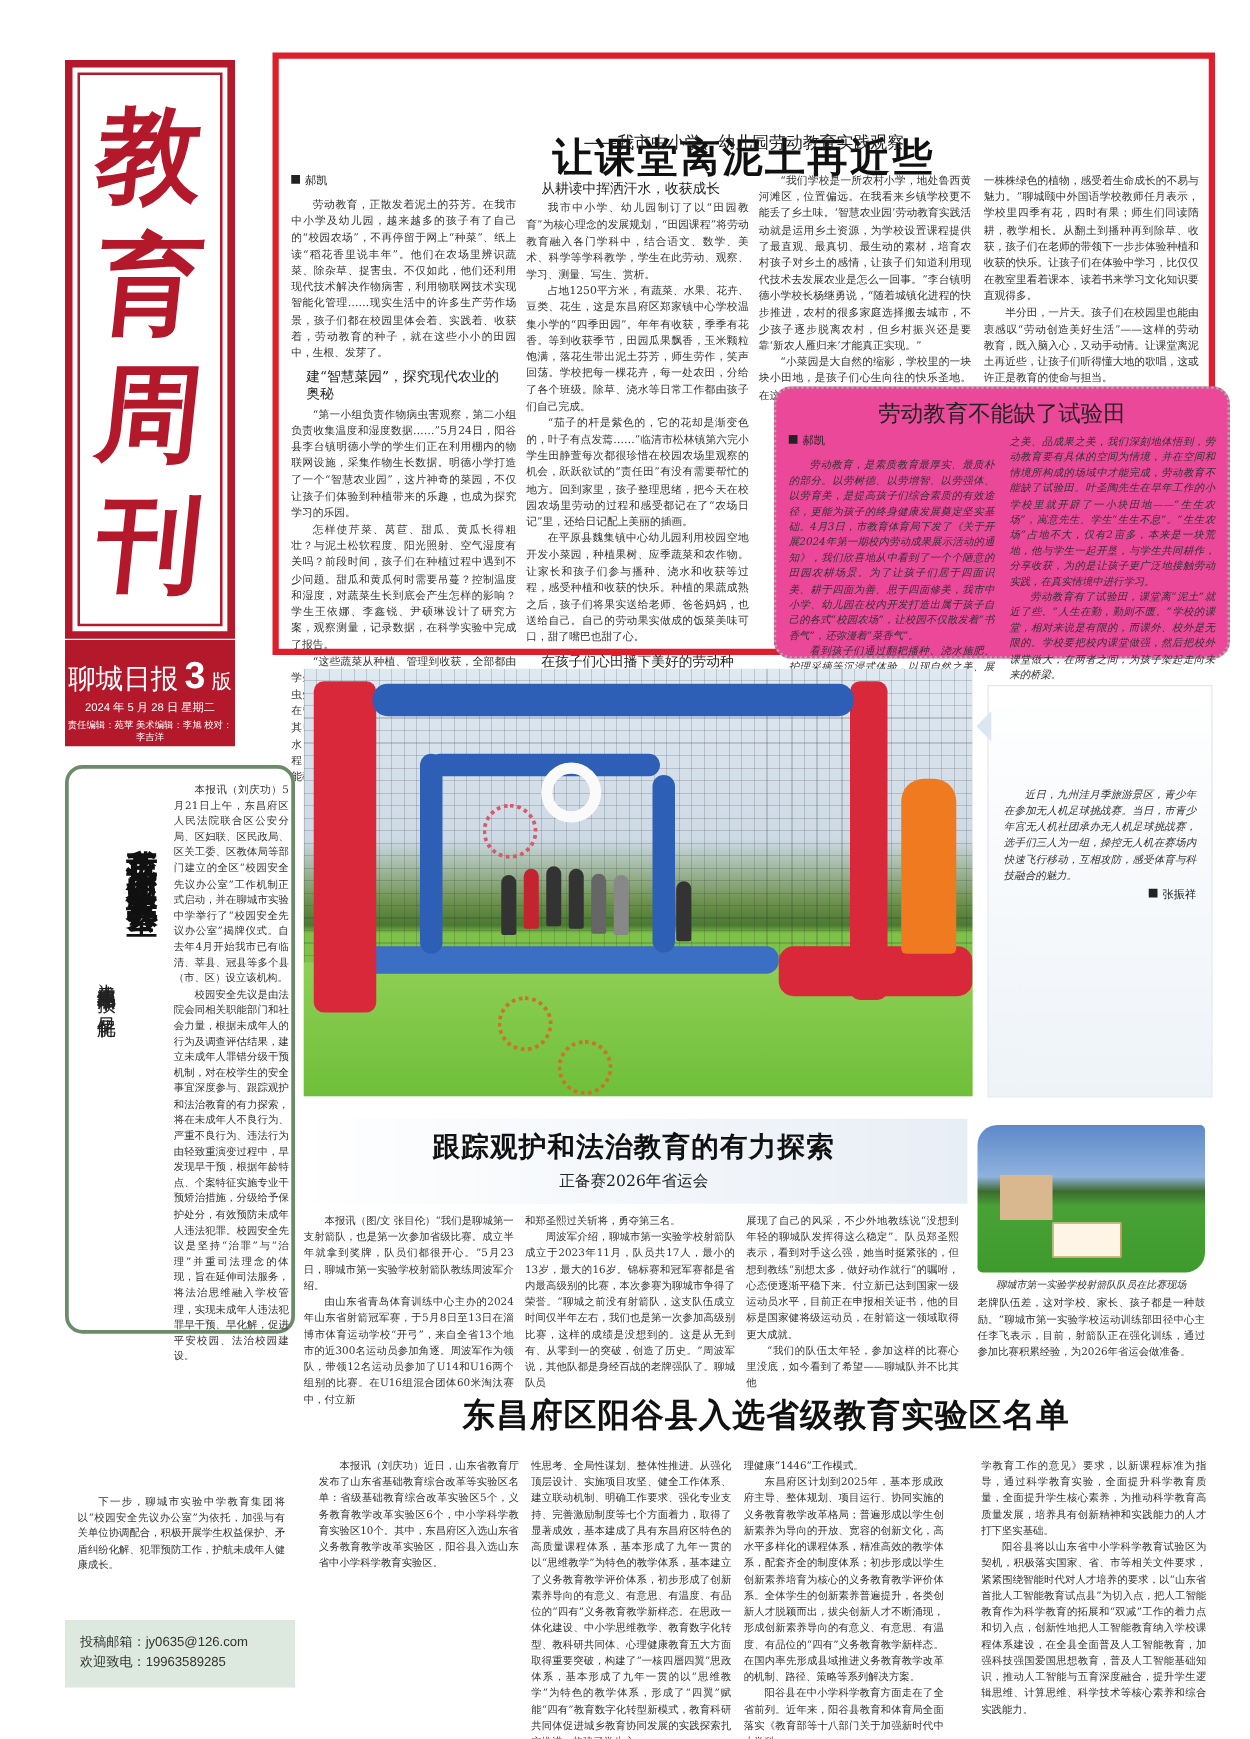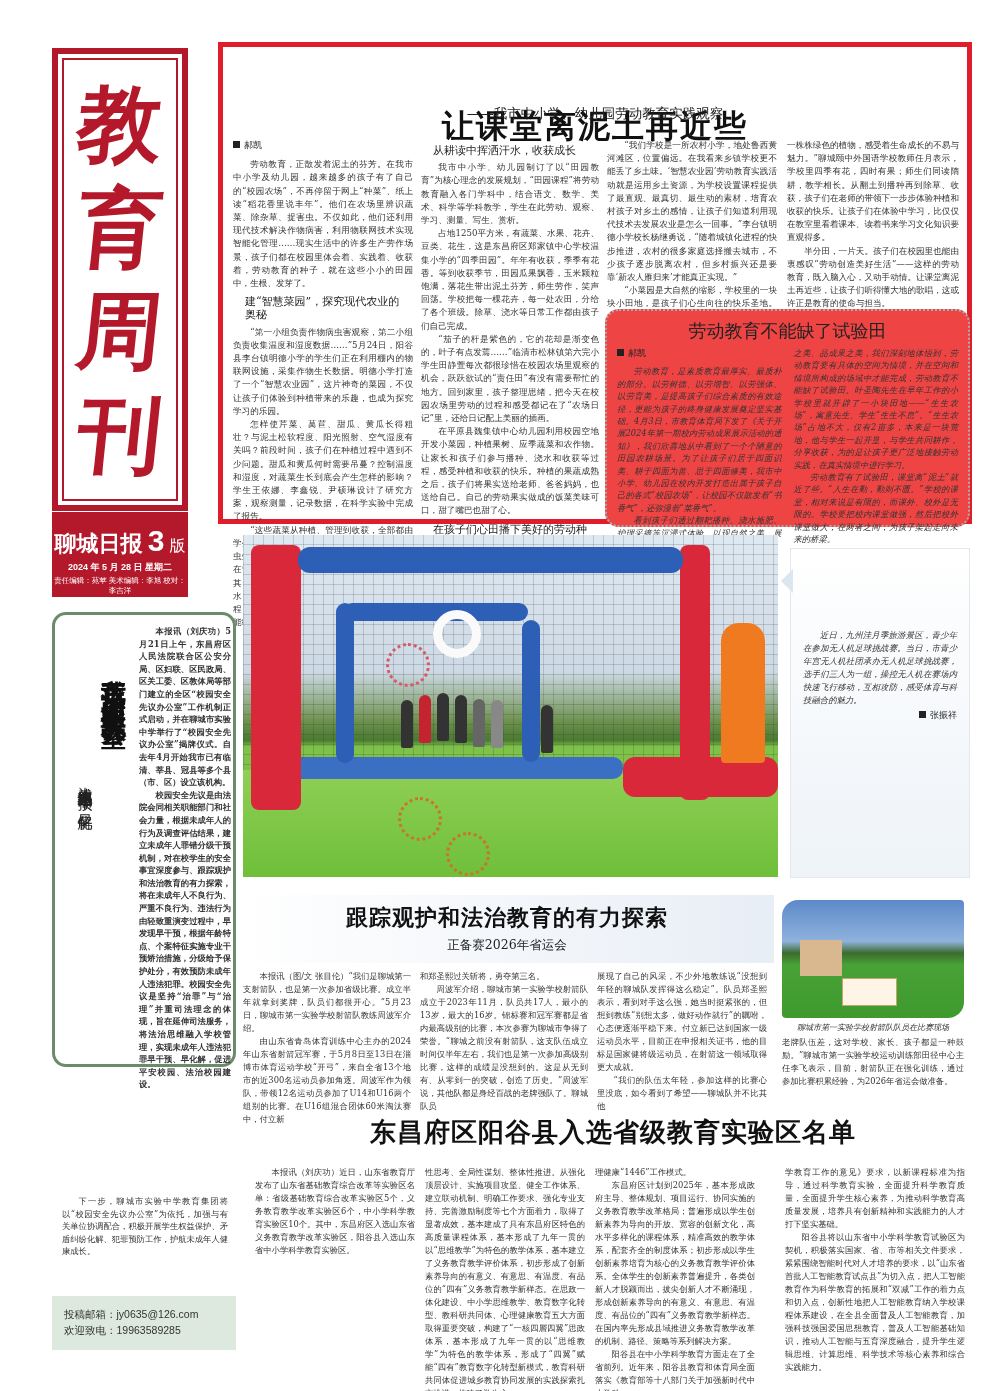--- a/index.html
+++ b/index.html
@@ -17,24 +17,24 @@
     padding: 18px 0;
   }
   .masthead .ch {
     font-family: "DejaVu Serif", serif; font-weight: bold; color: #b3182b;
     font-size: 84px; line-height: 1; transform: skewX(-6deg);
   }
   .edition-box {
     left: 52px; top: 512px; width: 136px; height: 85px; background: #b3182b; color: #fff;
     text-align: center; padding-top: 12px;
   }
-  .edition-box .paper { font-size: 22px; font-weight: bold; font-family: "DejaVu Serif", serif; }
+  .edition-box .paper { font-size: 22px; font-weight: normal; font-family: "DejaVu Serif", serif; }
   .edition-box .num { font-size: 30px; font-weight: bold; font-family: "Liberation Sans", sans-serif; }
   .edition-box .ban { font-size: 16px; }
-  .edition-box .date { font-size: 9px; margin-top: 2px; font-family: "Liberation Sans", sans-serif; font-weight: bold; }
+  .edition-box .date { font-size: 9px; margin-top: 2px; font-family: "Liberation Sans", sans-serif; }
   .edition-box .editors { font-size: 7.5px; margin-top: 2px; font-family: "Liberation Sans", sans-serif; }
 
   
   .feature-frame {
     left: 218px; top: 42px; width: 754px; height: 482px;
     border: 5px solid #e01e2b; background: #fff;
   }
   .h1 {
     left: 0; right: 0; top: 14px; text-align: center;
     font-family: "DejaVu Sans", sans-serif; font-weight: bold; font-size: 32px; letter-spacing: 2px; color: #111; margin-top: 44px;
@@ -44,22 +44,22 @@
     font-family: "DejaVu Sans", sans-serif; font-size: 13.5px; color: #222;
   }
 
   .col { font-size: 8.6px; line-height: 13.2px; text-align: justify; color: #333; }
   .col p { text-indent: 2em; }
   .col .sec { text-align: left; font-size: 11px; margin: 5px 12px 4px; color: #222; text-indent: 0; }
   .byline { font-size: 9px; color: #222; margin-bottom: 6px; text-indent: 0 !important; }
   .byline .sq { display: inline-block; width: 7px; height: 7px; background: #222; margin-right: 4px; vertical-align: 0; }
 
   .sidebar-box {
-    left: 382px; top: 262px; width: 365px; height: 218px;
-    border: 2px dotted #aaa; border-radius: 14px; background: #ef4444;
+    left: 396px; top: 262px; width: 365px; height: 218px;
+    border: 2px dotted #aaa; border-radius: 14px; background: #ec4899;
     padding: 8px 10px;
   }
   .sidebar-box .title {
     text-align: center; font-family: "DejaVu Sans", sans-serif; font-size: 18px; color: #222; margin-bottom: 4px;
   }
   .sidebar-box .cols { display: flex; gap: 12px; }
   .sidebar-box .cols .col { flex: 1; font-size: 8.3px; line-height: 12.4px; font-family: "DejaVu Serif", serif; font-style: italic; }
 
   
   .photo {
@@ -100,21 +100,21 @@
     border: 3px solid #6c8b6b; border-radius: 14px; background: #fff; padding: 10px 8px;
   }
   .brief .vtitle {
     left: 42px; top: 44px; writing-mode: vertical-rl; font-family: "DejaVu Sans", sans-serif; font-weight: bold;
     font-size: 25px; letter-spacing: 3px; color: #111;
   }
   .brief .vsub {
     left: 20px; top: 160px; writing-mode: vertical-rl; font-family: "DejaVu Serif", serif;
     font-size: 15px; color: #222; letter-spacing: 1px;
   }
-  .brief .body { left: 84px; top: 10px; width: 92px; font-size: 8.3px; line-height: 12.6px; text-align: justify; color: #333; font-weight: bold; }
+  .brief .body { left: 84px; top: 10px; width: 92px; font-size: 8.3px; line-height: 12.6px; text-align: justify; color: #333; }
 
   .contact {
     left: 52px; top: 1075px; width: 184px; height: 54px; background: #dde8de; padding: 10px 12px;
     font-family: "Liberation Sans", sans-serif; font-size: 10.5px; line-height: 16px; color: #333;
   }
   
   .contact { top: 1296px; }
 
   
   .archery-head-bg { left: 238px; top: 895px; width: 536px; height: 68px; background: linear-gradient(90deg, #ffffff, #e8eef6); }

